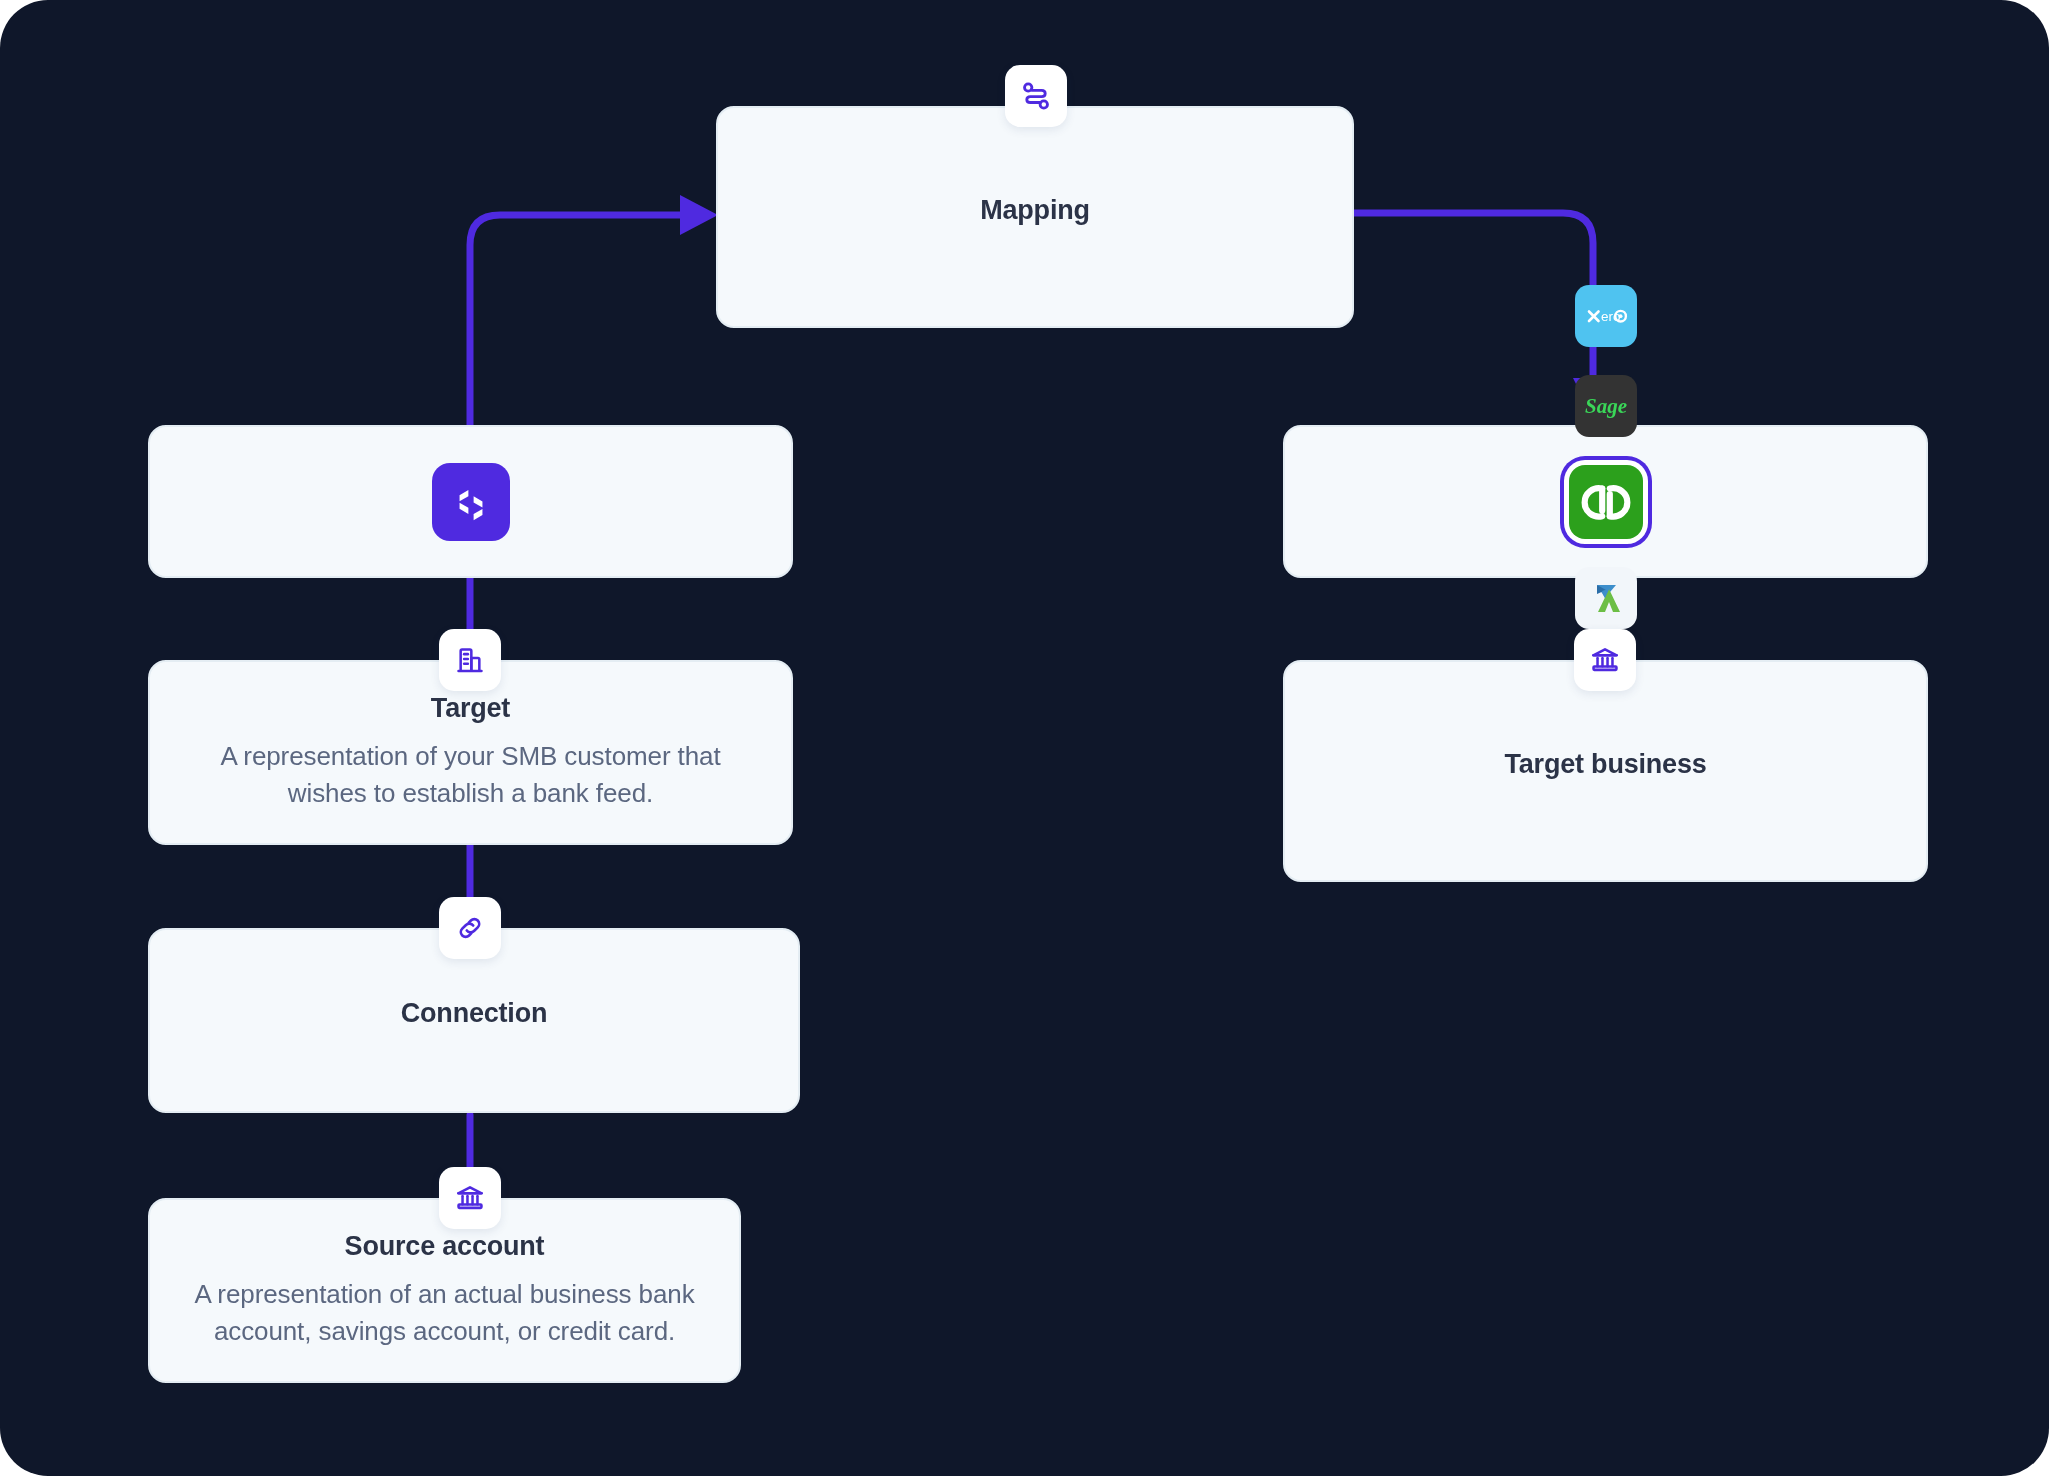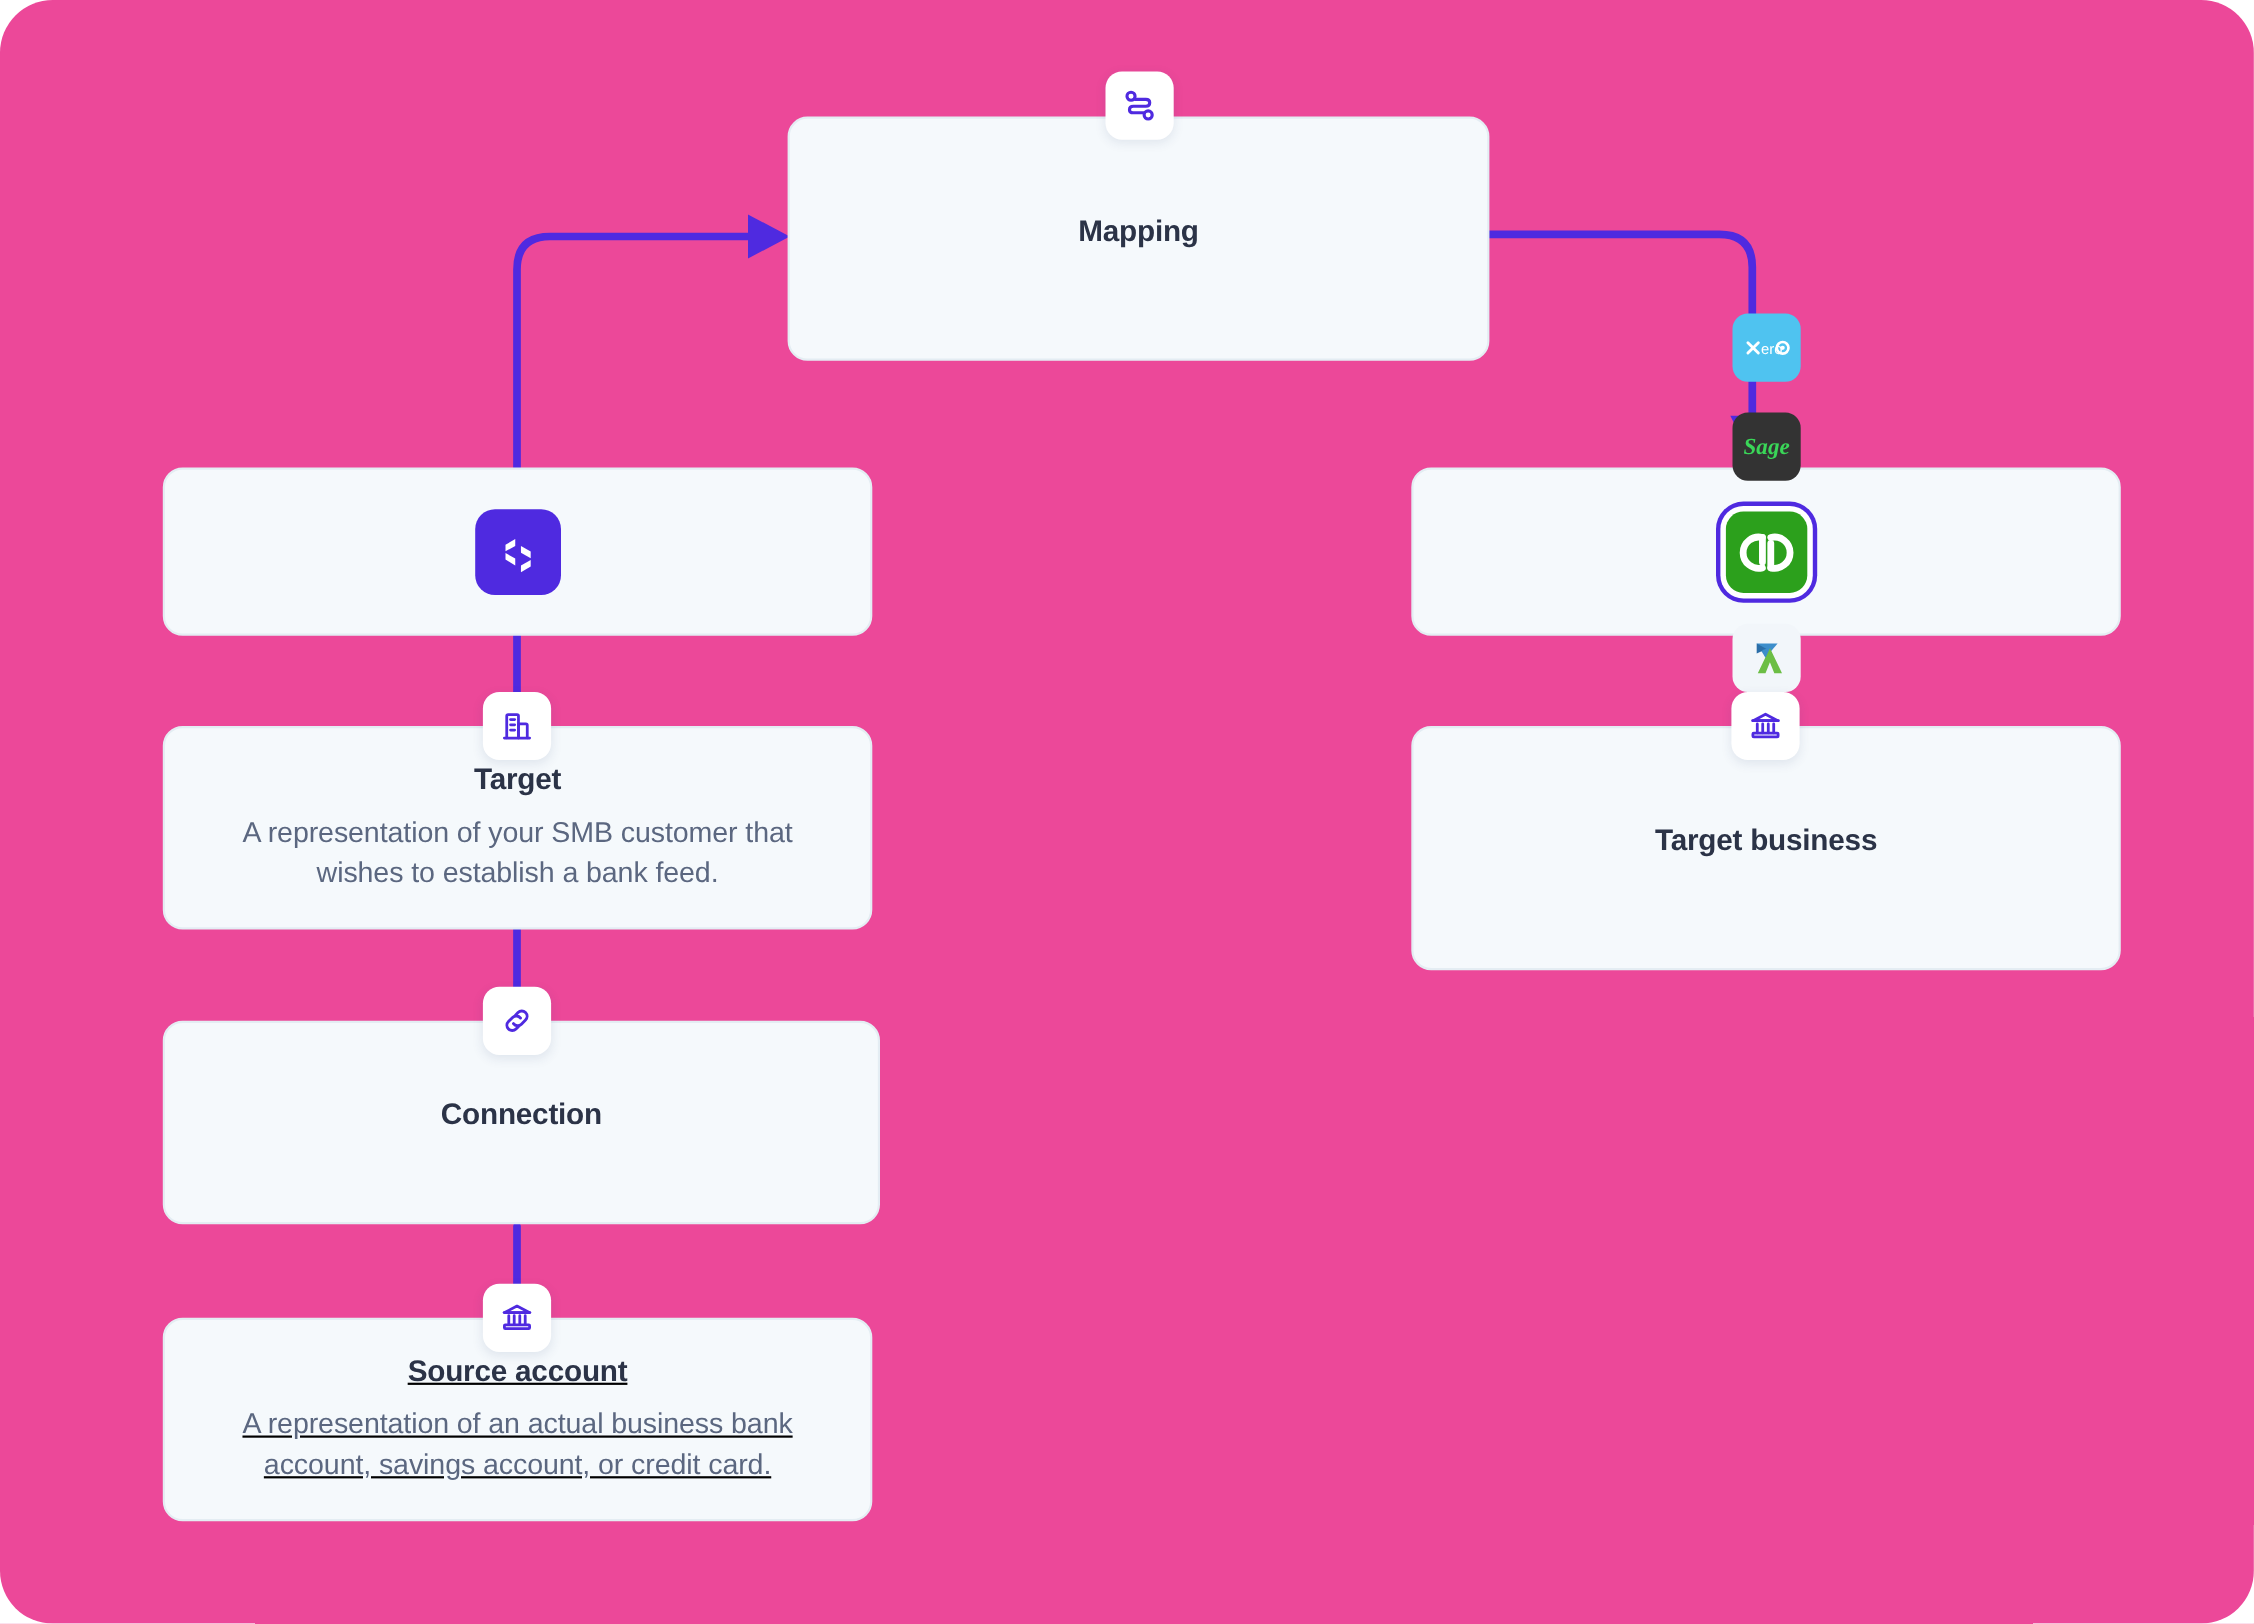--- a/index.html
+++ b/index.html
@@ -11,21 +11,21 @@
     width: 2049px;
     height: 1476px;
     font-family: "Liberation Sans", sans-serif;
     overflow: hidden;
   }
 
   #canvas {
     position: relative;
     width: 2049px;
     height: 1476px;
-    background: #ec4899;
+    background: #0f172a;
     border-radius: 48px;
     overflow: hidden;
   }
 
   
   #wires {
     position: absolute;
     left: 0; top: 0;
     width: 2049px;
     height: 1476px;
@@ -203,21 +203,21 @@
     <svg width="32" height="32" viewBox="0 0 24 24" fill="none" stroke="#4f2ae0" stroke-width="1.9" stroke-linecap="round" stroke-linejoin="round">
       <path d="M3.6 8.4 L12 4 L20.4 8.4 Z"></path>
       <line x1="3.2" y1="8.4" x2="20.8" y2="8.4"></line>
       <line x1="6.4" y1="10.6" x2="6.4" y2="16.6"></line>
       <line x1="10.1" y1="10.6" x2="10.1" y2="16.6"></line>
       <line x1="13.9" y1="10.6" x2="13.9" y2="16.6"></line>
       <line x1="17.6" y1="10.6" x2="17.6" y2="16.6"></line>
       <rect x="3.4" y="16.8" width="17.2" height="2.6" rx="0.6"></rect>
     </svg>
   </div>
-  <div class="card" style="left:148px; top:1198px; width:645px; height:185px;text-decoration:underline;">
+  <div class="card" style="left:148px; top:1198px; width:593px; height:185px;">
     <div class="card-title">Source account</div>
     <div class="card-desc">A representation of an actual business bank account, savings account, or credit card.</div>
   </div>
 
   <div class="logo-strip" style="left:1283px; top:425px; width:645px; height:153px;">
 
     <div class="logo-tile" style="background:#4fc3f0;">
       <svg width="62" height="62" viewBox="0 0 62 62">
         <g fill="none" stroke="#ffffff" stroke-width="2.6" stroke-linecap="round">
           <line x1="14" y1="26.5" x2="23.5" y2="36"></line>

